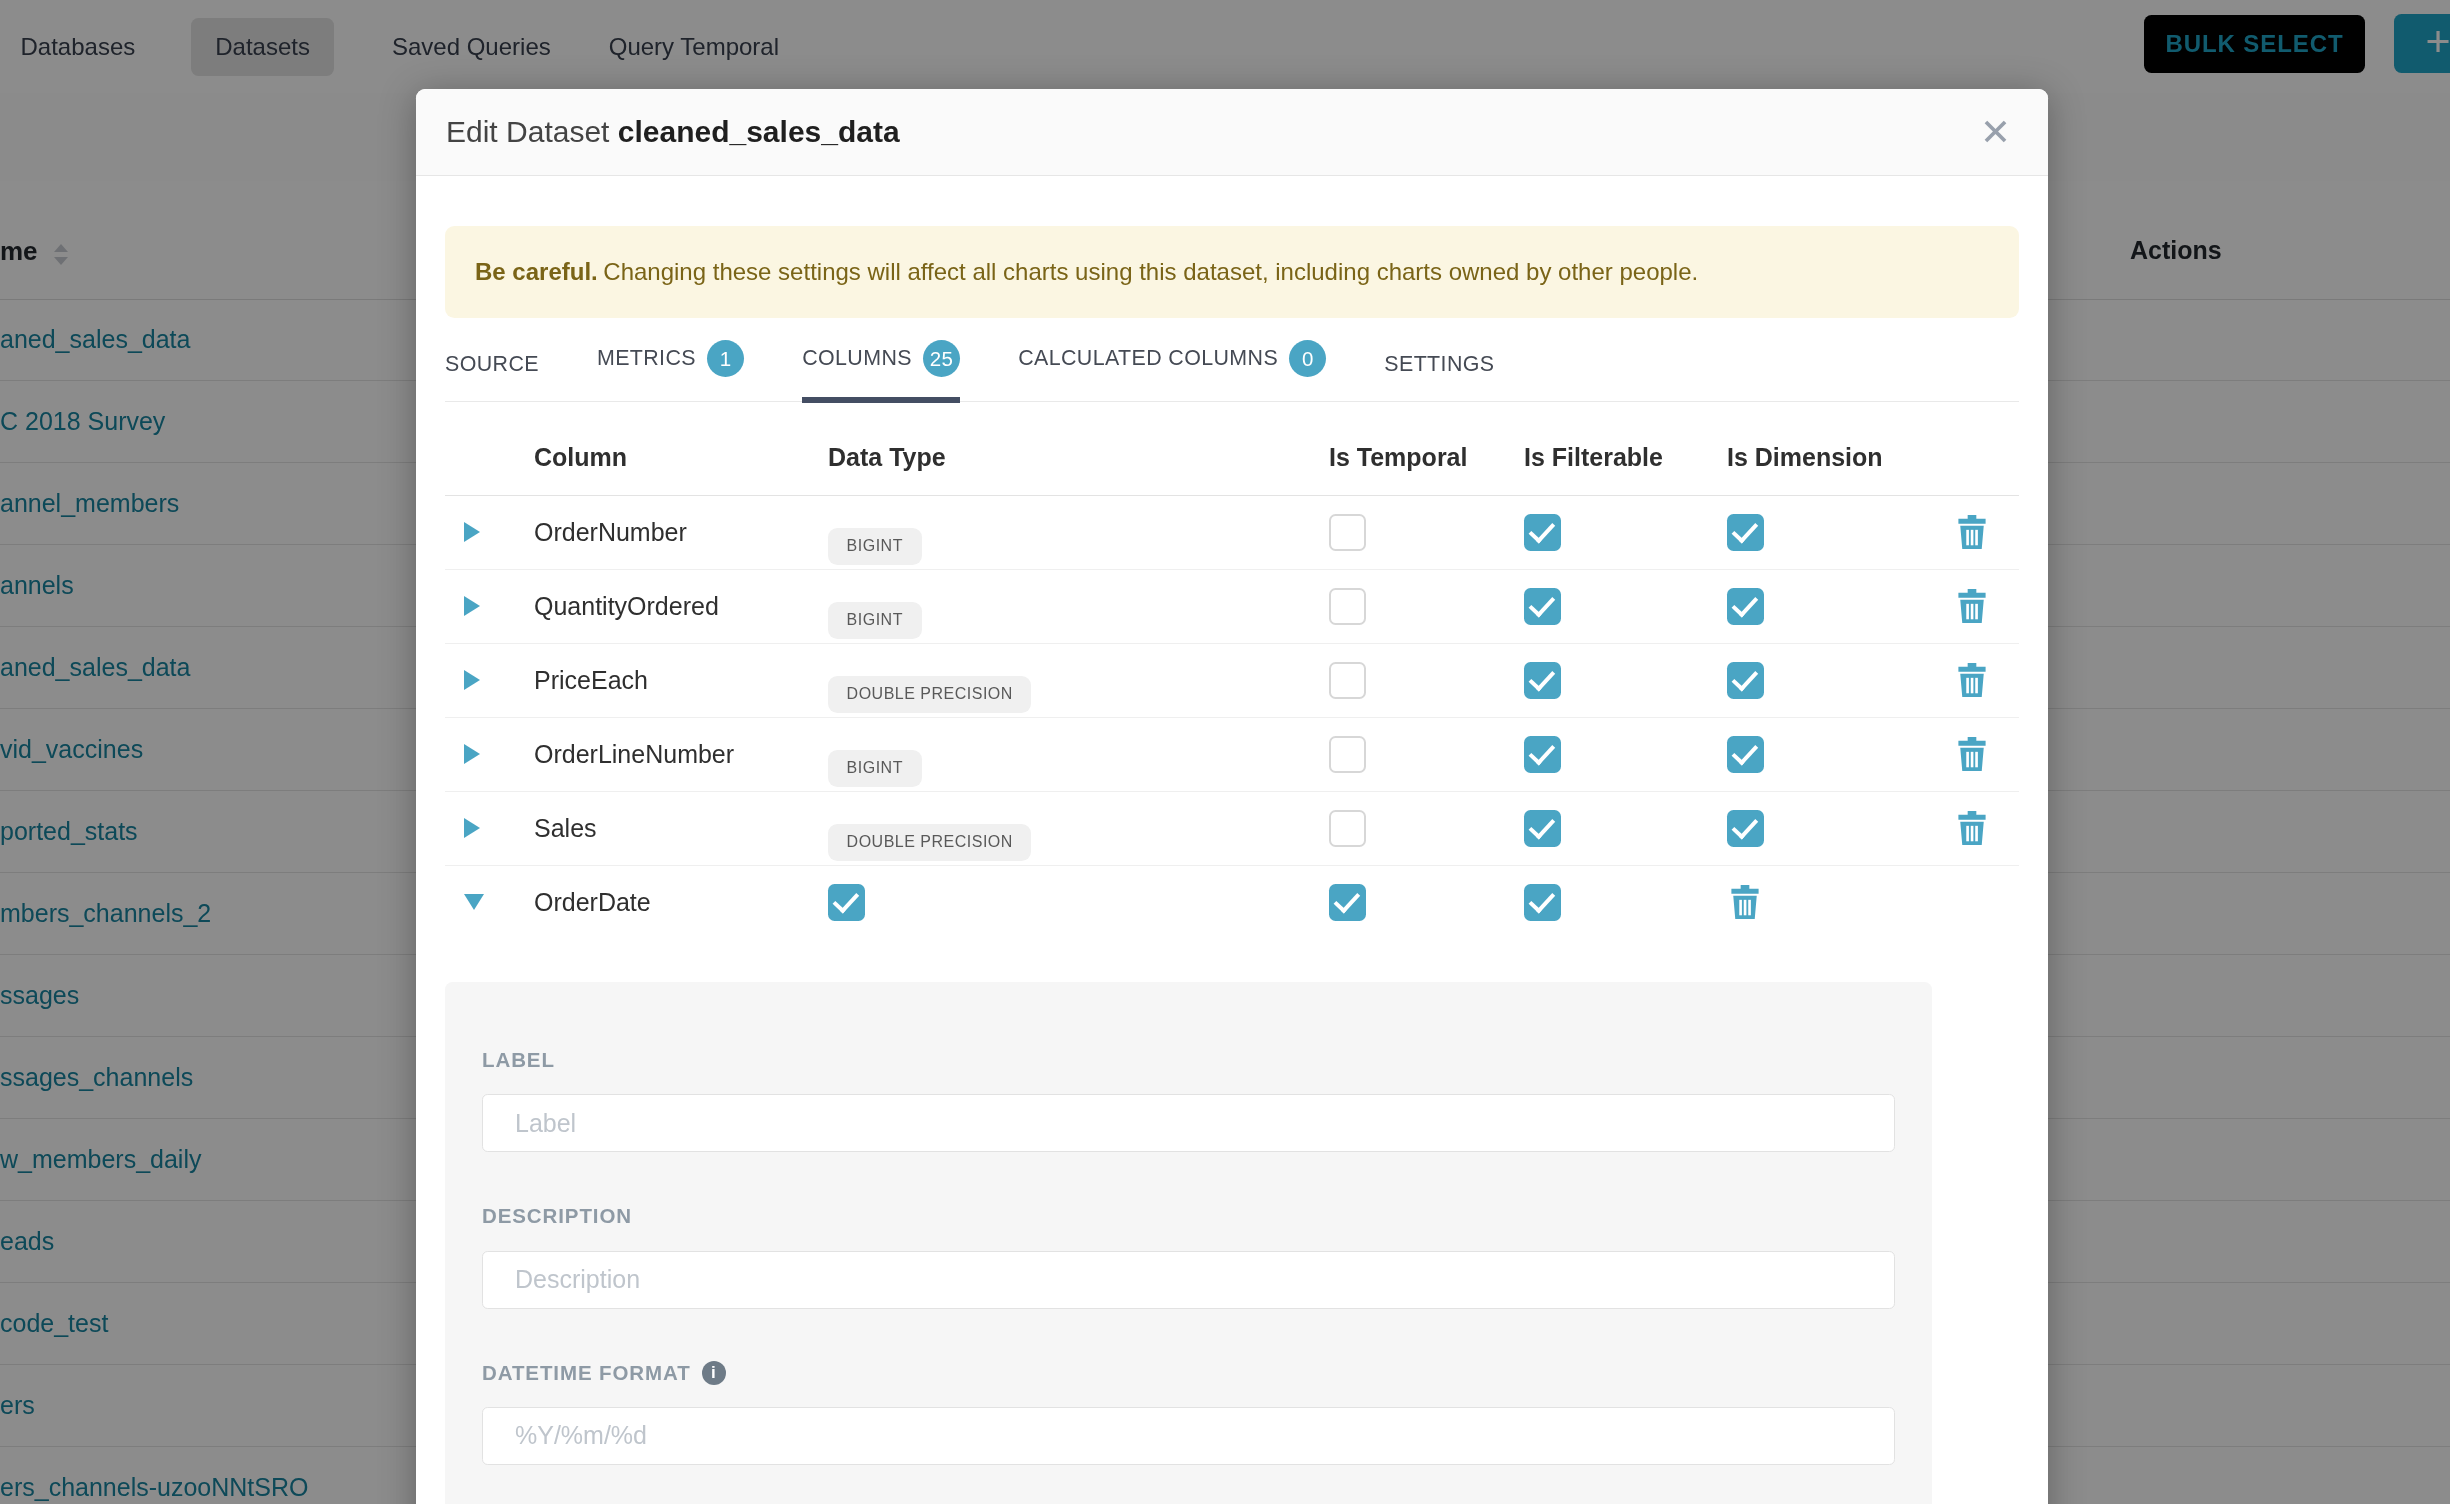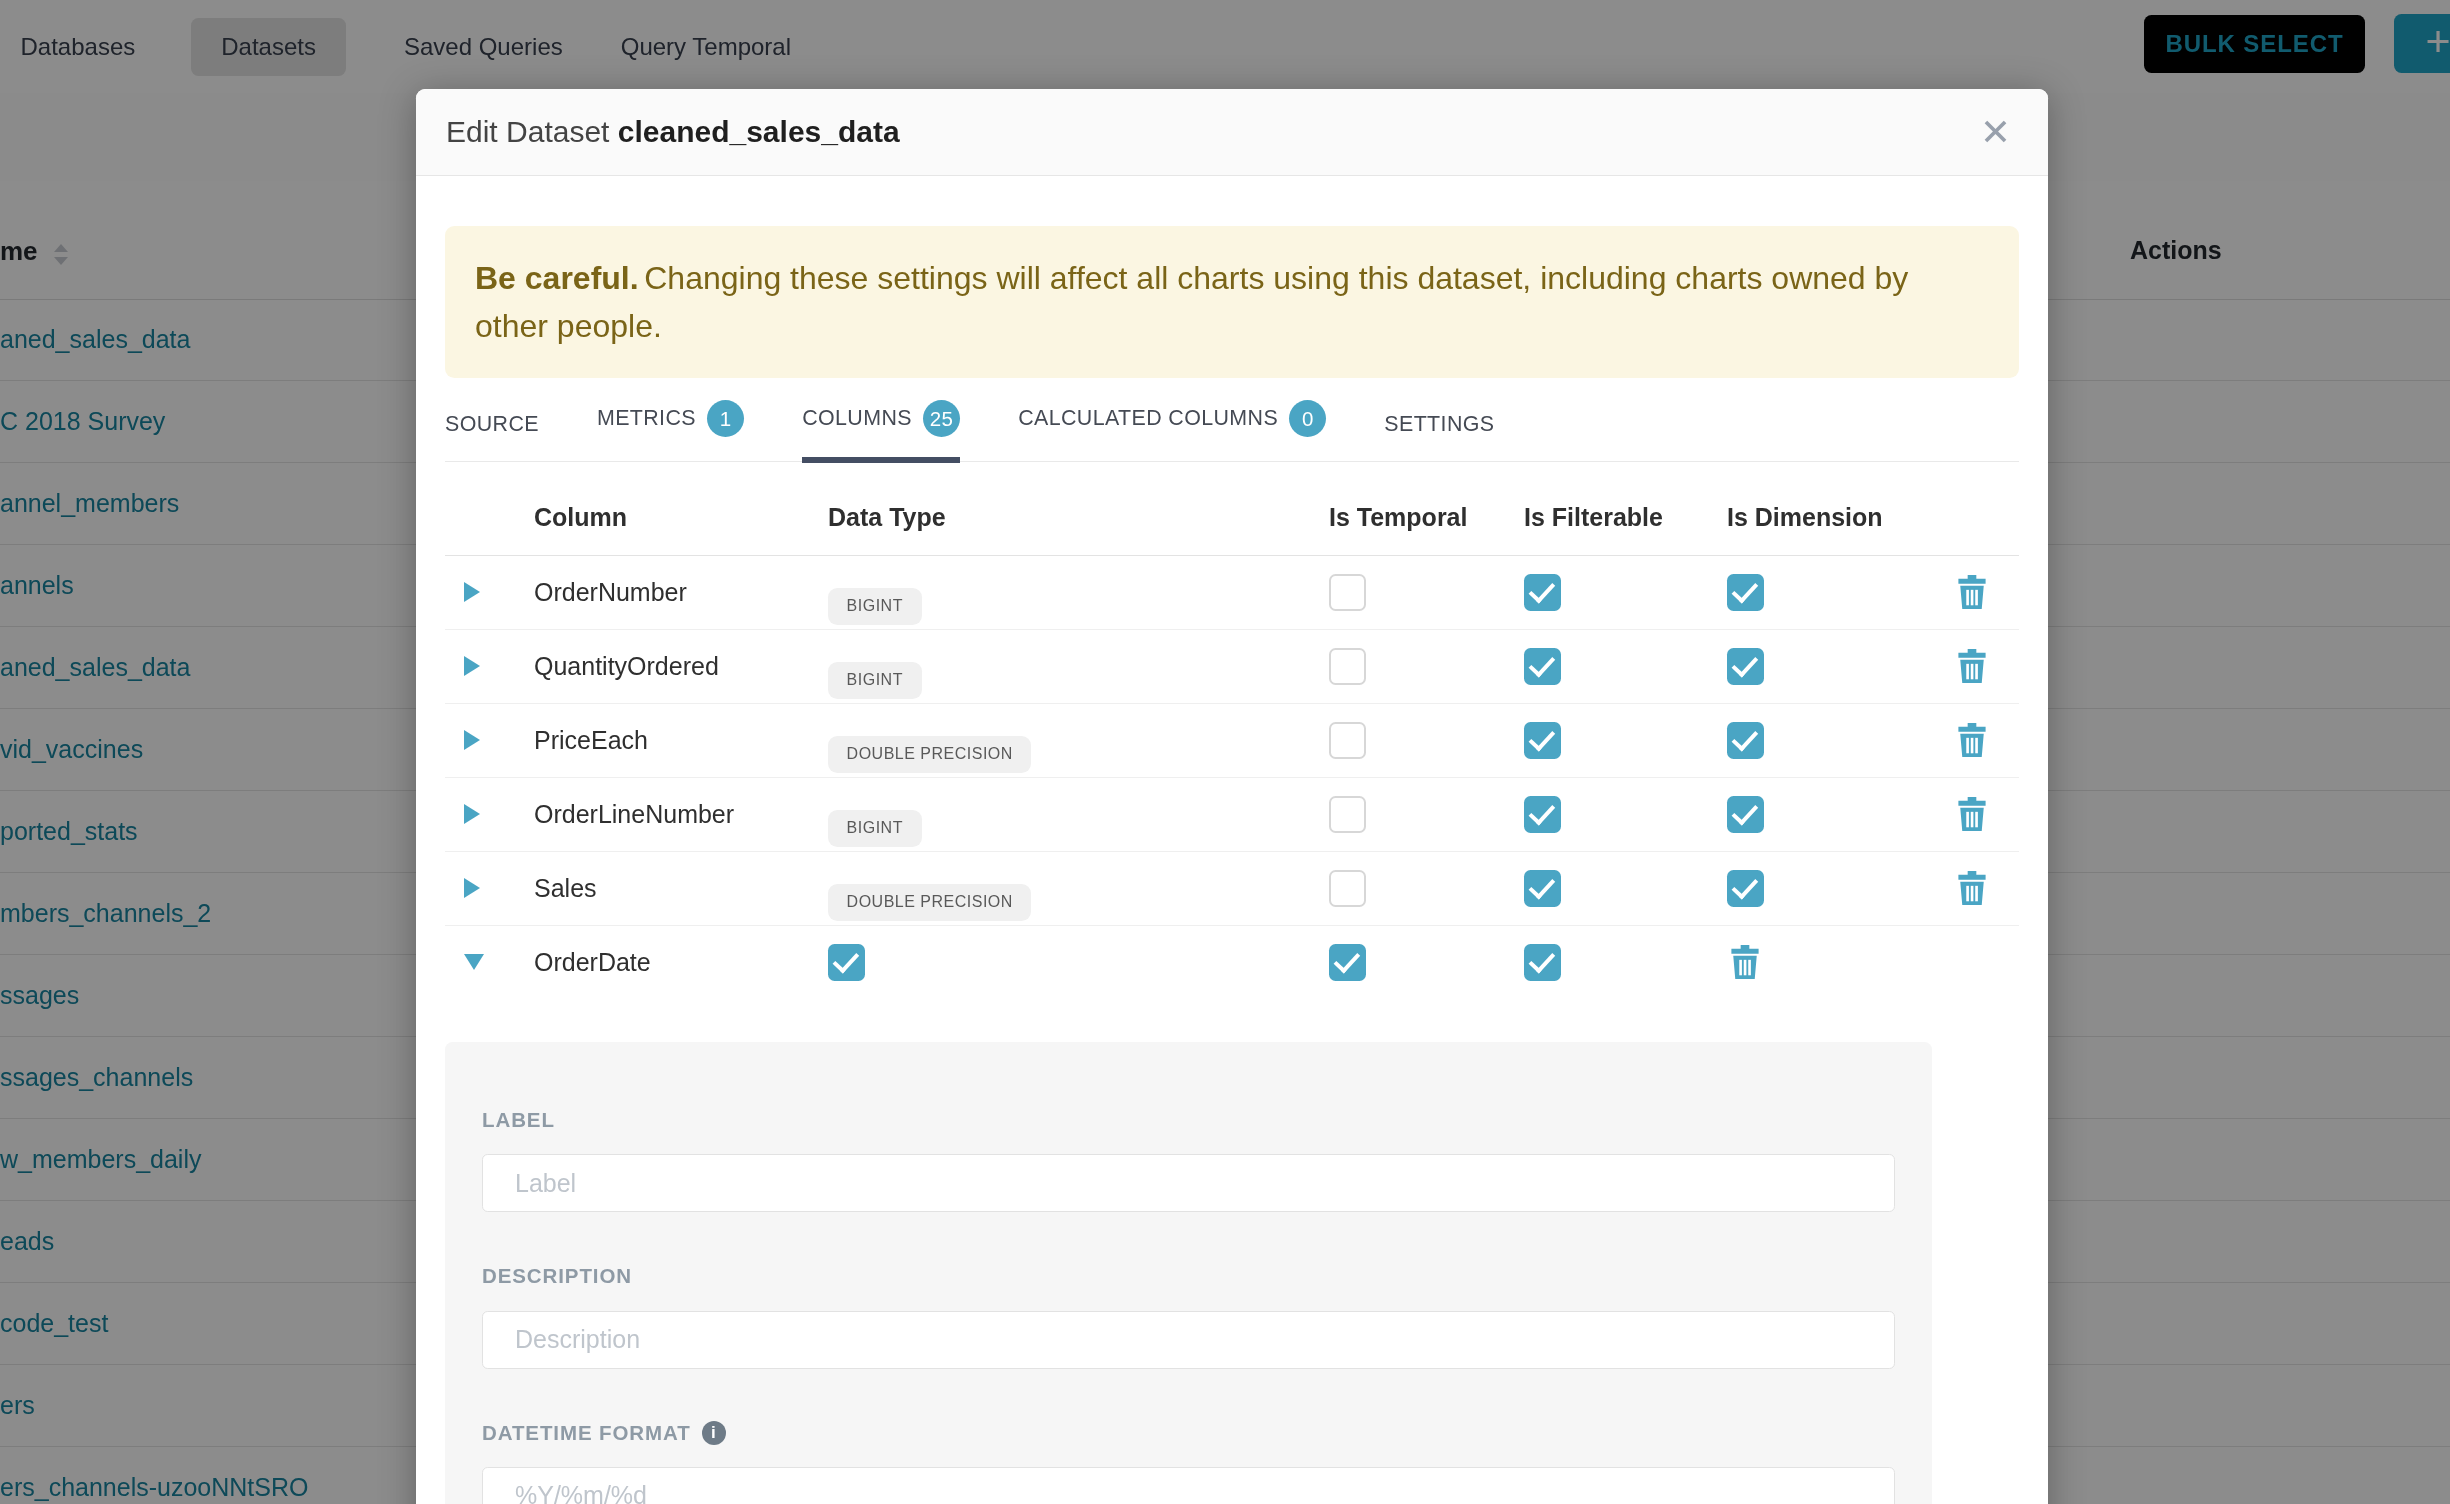--- a/index.html
+++ b/index.html
@@ -4,21 +4,21 @@
 <style>
   html,body{margin:0;padding:0;background:#fff;}
   body{width:2450px;height:1505px;overflow:hidden;font-family:"Liberation Sans",sans-serif;position:relative;}
   .stage{position:absolute;inset:0;width:2450px;height:1505px;overflow:hidden;}
 
   
   .app{position:absolute;inset:0;background:#fff;}
   .nav{position:absolute;top:0;left:0;right:0;height:93px;background:#fff;border-bottom:1.9px solid #ededed;display:flex;align-items:center;}
   .nav-item{font-size:24px;color:#39414f;margin-left:58px;white-space:nowrap;}
   .nav-item:first-child{margin-left:20.5px;}
-  .nav-item.active{background:#e4e4e4;border-radius:7.5px;padding:15px 30px;margin-left:56px;}
+  .nav-item.active{background:#e4e4e4;border-radius:7.5px;padding:15px 24px;margin-left:56px;}
   .bulk-btn{position:absolute;left:2144px;top:15px;width:221px;height:58px;border-radius:7.5px;background:#000000;color:#20A7C9;
     font-size:24px;font-weight:600;letter-spacing:0.9px;display:flex;align-items:center;justify-content:center;}
   .add-btn{position:absolute;left:2394px;top:14px;width:88px;height:59px;border-radius:7.5px;background:#20A7C9;color:#fff;
     font-size:43px;font-weight:500;display:flex;align-items:center;justify-content:center;padding-bottom:3.7px;box-sizing:border-box;}
 
   .filterbar{position:absolute;top:93px;left:0;right:0;height:88px;background:#fdfdfd;}
   .caret-down{display:inline-block;width:0;height:0;border-left:9.3px solid transparent;border-right:9.3px solid transparent;border-top:11.2px solid #9aa3ab;}
   .filter-caret{position:absolute;left:24px;top:149px;}
   .db-label{position:absolute;left:100px;top:142px;font-size:25px;font-weight:700;color:#2b2f36;}
   .db-value{position:absolute;left:235px;top:142px;font-size:25px;color:#4a4f57;}
@@ -39,21 +39,21 @@
   
   .modal{position:absolute;left:416px;top:89px;width:1632px;height:1454px;background:#fff;border-radius:9.3px 9.3px 0 0;
     z-index:10;box-shadow:0 5.6px 37px rgba(0,0,0,0.3);box-sizing:border-box;}
   .modal-header{height:87px;background:#fafafa;border-bottom:0.9px solid #e6e6e6;border-radius:9.3px 9.3px 0 0;
     display:flex;align-items:center;padding:0 37px 0 30px;box-sizing:border-box;}
   .modal-title{font-size:30px;color:#444;}
   .modal-title b{color:#1f1f1f;}
   .modal-close{margin-left:auto;font-size:37px;color:#98a0ac;line-height:1;}
 
   .modal-body{padding:0 29px;}
-  .banner{margin-top:50px;background:#FBF6E2;border-radius:9.3px;padding:28px 30px;font-size:32px;color:#7A6417;line-height:1.5;}
+  .banner{margin-top:50px;background:#FBF6E2;border-radius:9.3px;padding:28px 30px;font-size:24px;color:#7A6417;line-height:1.5;}
   .banner b{margin-right:5.6px;}
 
   .tabs{margin-top:22.4px;display:flex;align-items:flex-end;border-bottom:1.9px solid #e9e9e9;}
   .tab{position:relative;display:inline-flex;align-items:center;margin-right:58px;padding-bottom:24px;font-size:21.4px;
     letter-spacing:0.4px;color:#454a54;white-space:nowrap;}
   .tab .badge{margin-left:11.2px;min-width:37px;height:37px;border-radius:18.6px;background:#4AA5C4;color:#fff;font-size:20.5px;
     display:inline-flex;align-items:center;justify-content:center;padding:0 3.7px;box-sizing:border-box;}
   .tab .badge:empty{display:none;}
   .tab.active::after{content:"";position:absolute;left:0;right:0;bottom:-1.9px;height:6.5px;background:#444E63;}
 

